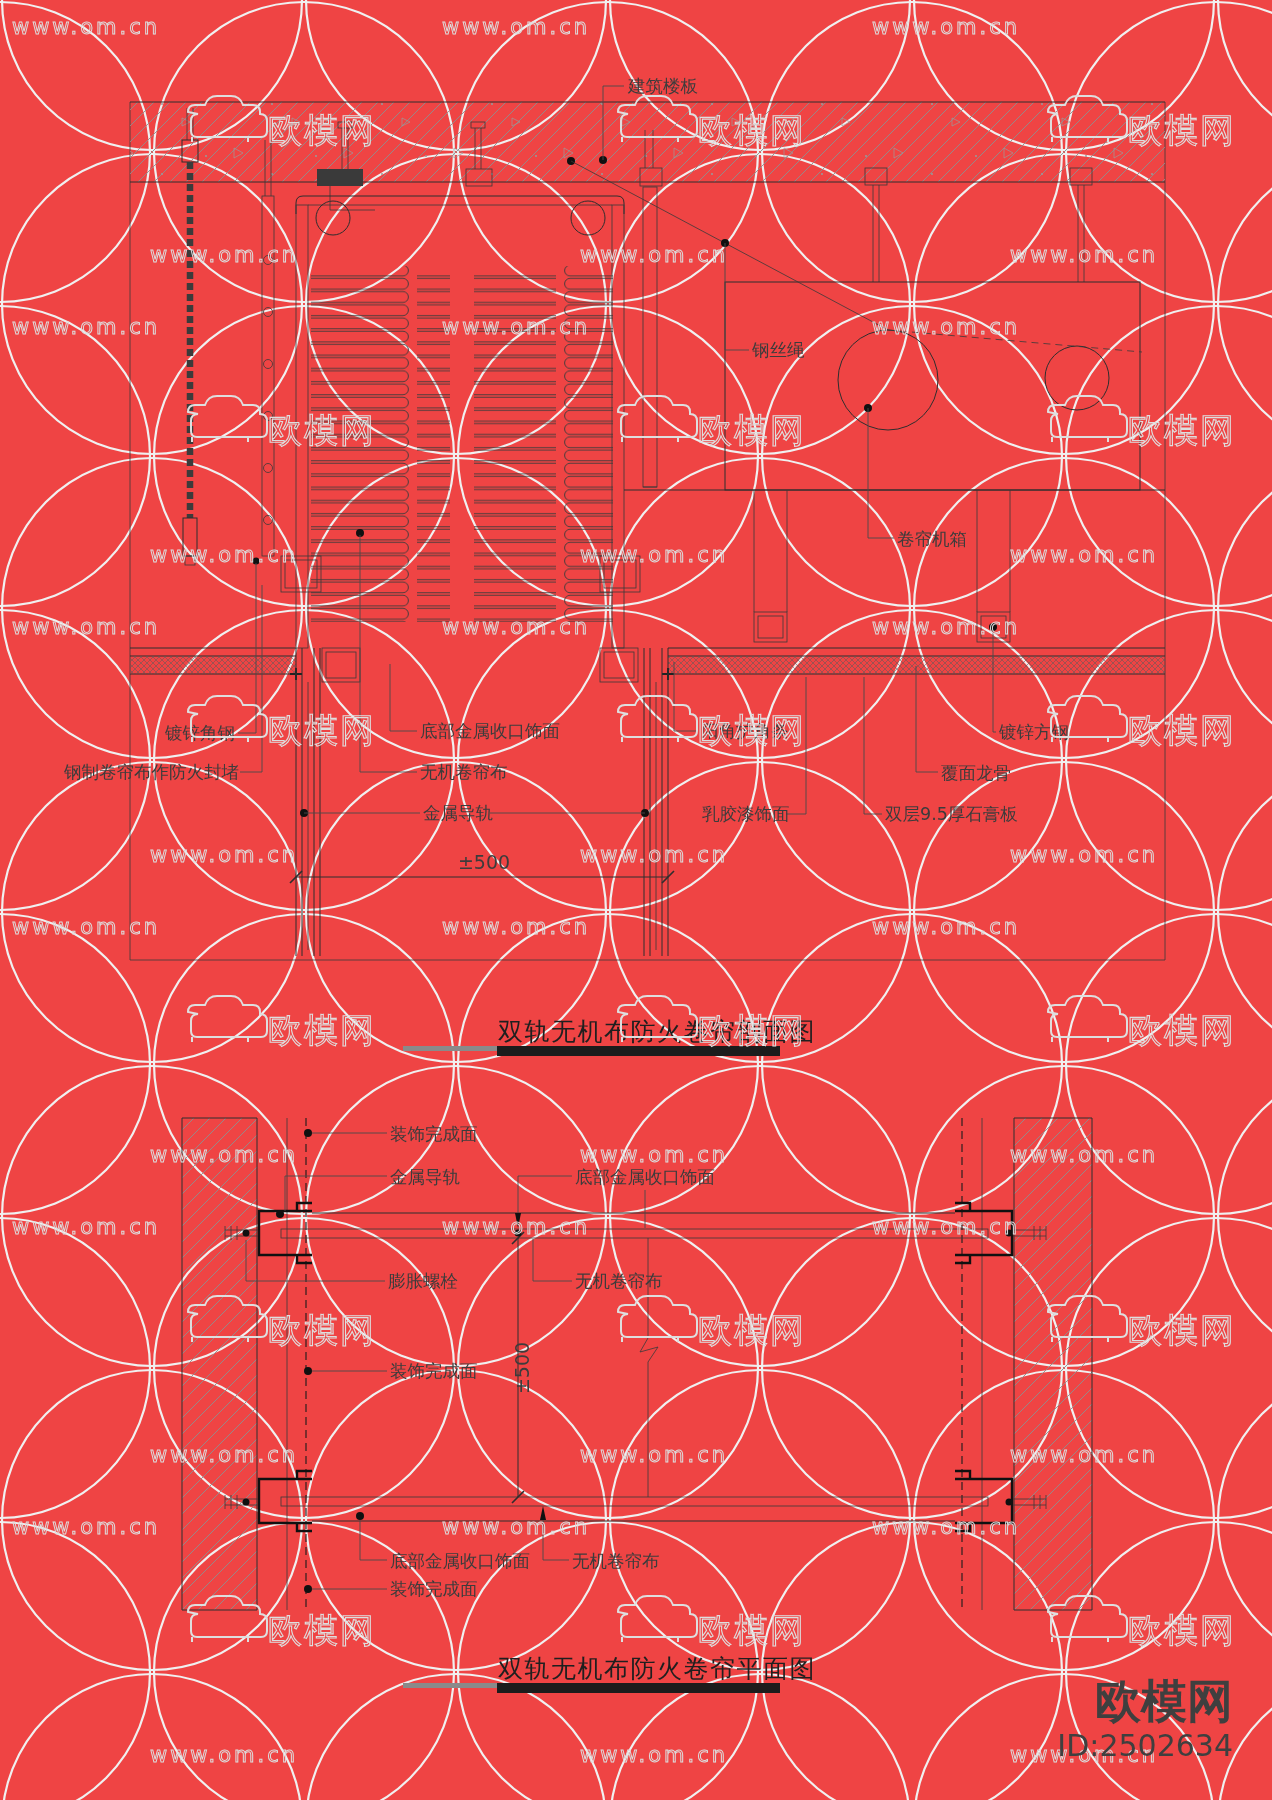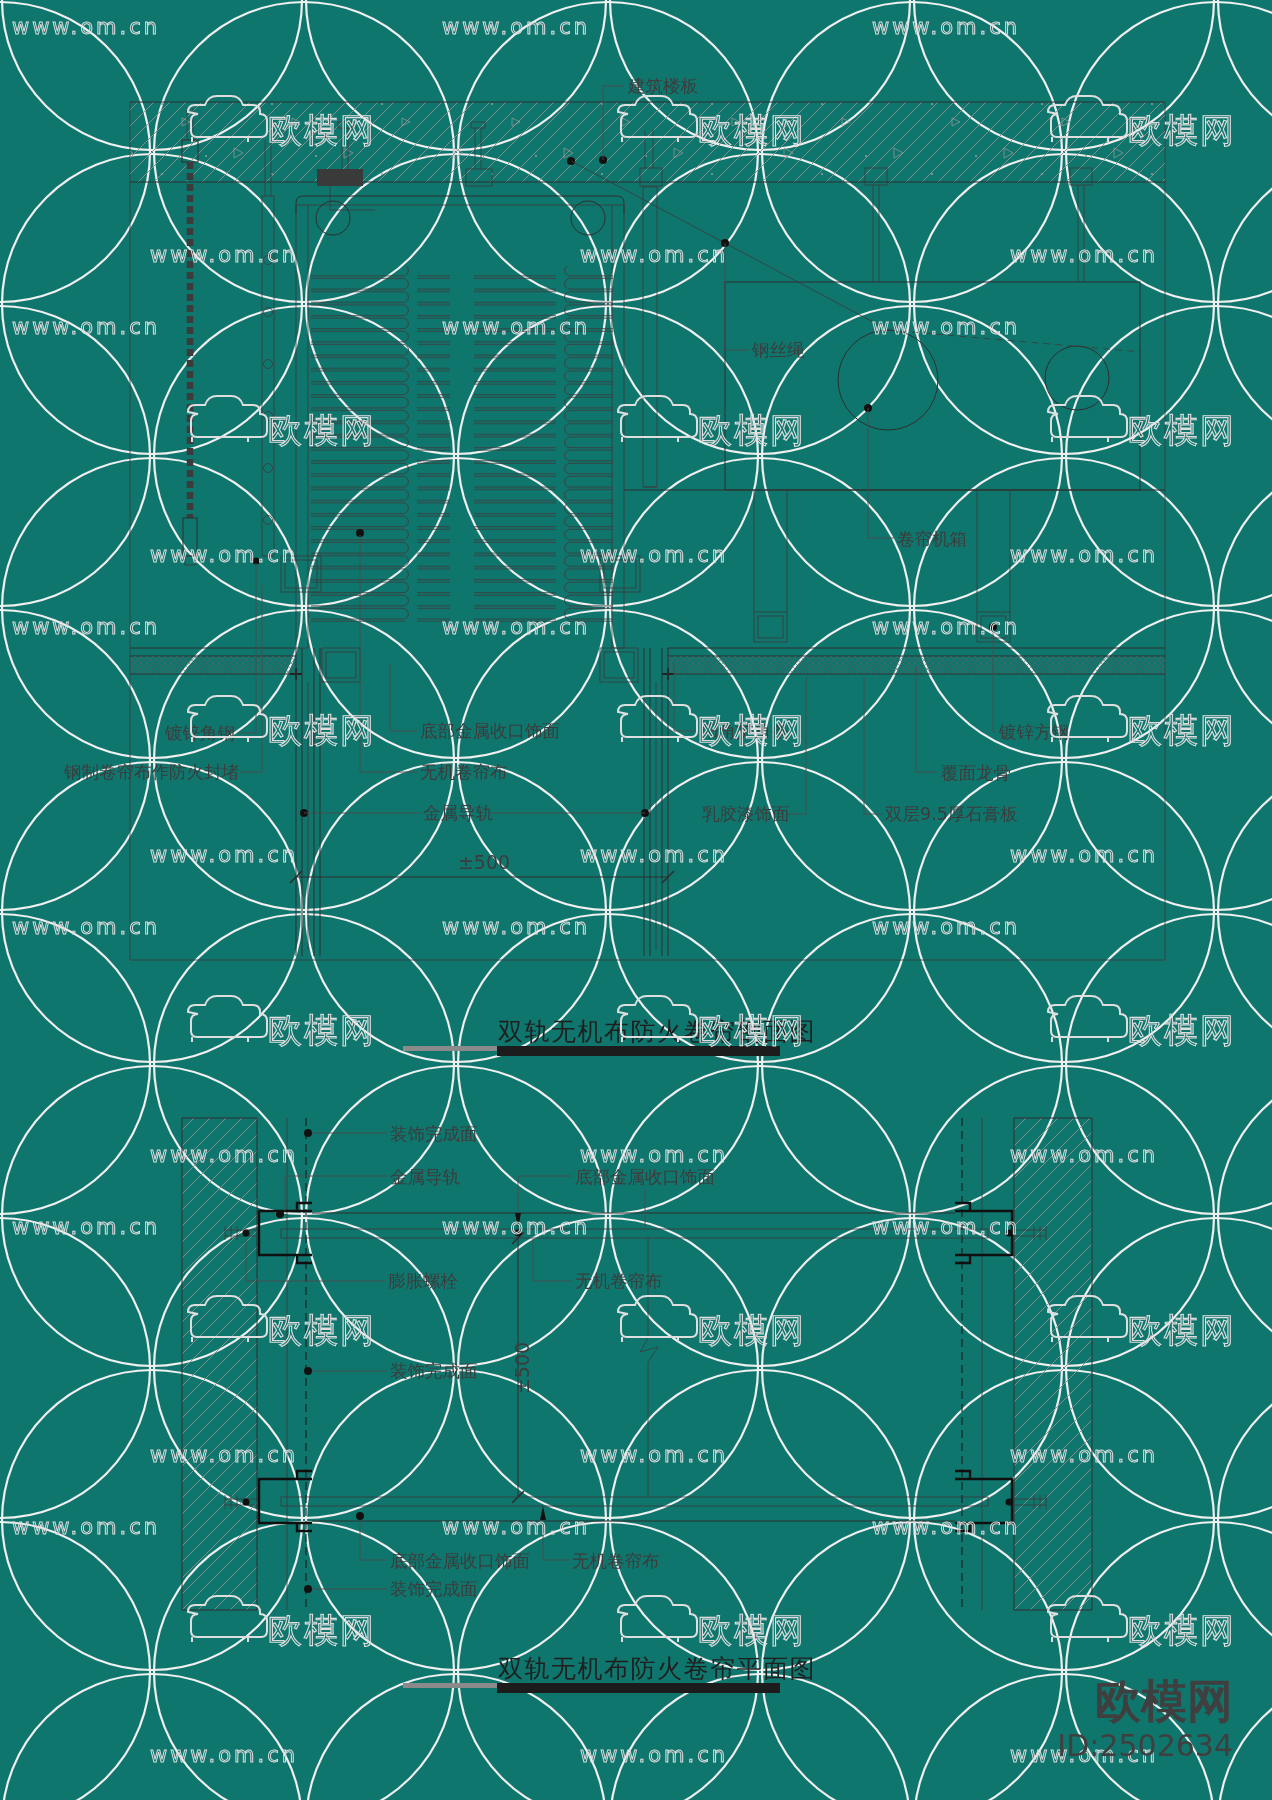--- a/index.html
+++ b/index.html
@@ -1,16 +1,16 @@
 <!DOCTYPE html>
 <html><head>
 <meta charset="utf-8">
 <style>
   html,body{margin:0;padding:0;background:#fff;}
-  .sheet{width:1272px;height:1800px;position:relative;background:#0f766e;overflow:hidden;}
+  .sheet{width:1272px;height:1800px;position:relative;background:#ef4444;overflow:hidden;}
   svg{display:block;}
   .s  {stroke:#2e2e2e;stroke-width:1;fill:none;}
   .s8 {stroke:#3a3a3a;stroke-width:.8;fill:none;}
   .s16{stroke:#2e2e2e;stroke-width:1.6;fill:none;}
   .thk{stroke:#101010;stroke-width:2.4;fill:none;}
   .ldr{stroke:#4a4a4a;stroke-width:.9;fill:none;}
   .dsh{stroke:#1c1c1c;stroke-width:1.1;fill:none;stroke-dasharray:8 5;}
   .ropedash{stroke-dasharray:7 5;}
   .dot{fill:#101010;stroke:none;}
   .lbl{font:17.5px "DejaVu Sans",sans-serif;fill:#3c3c3c;}

